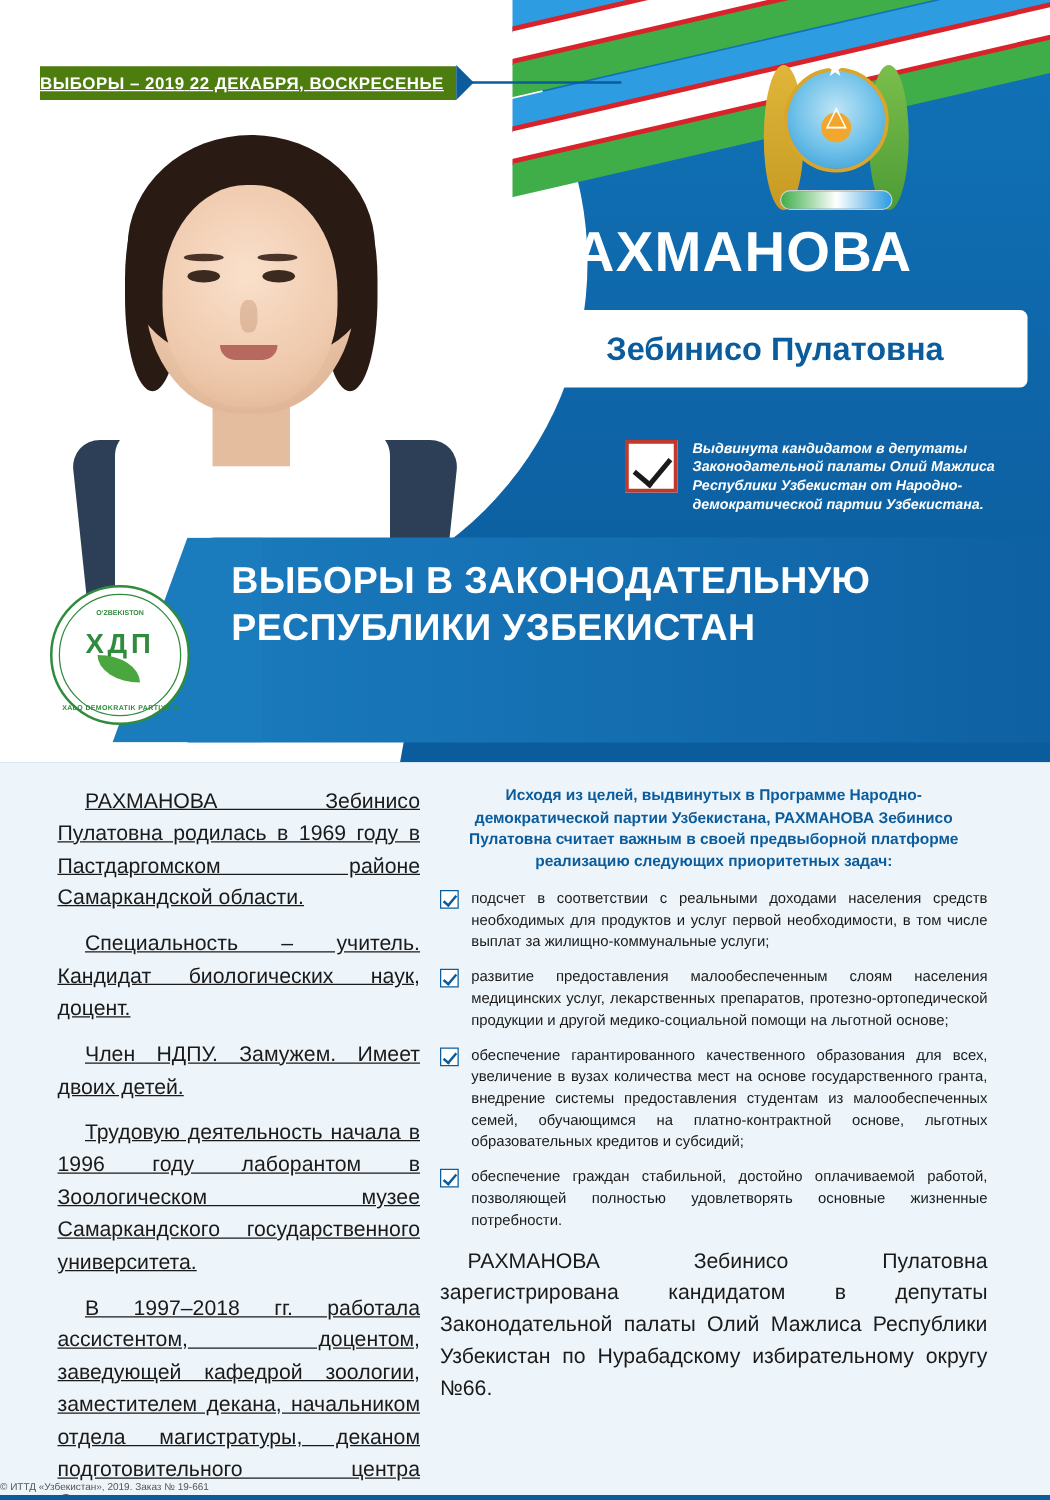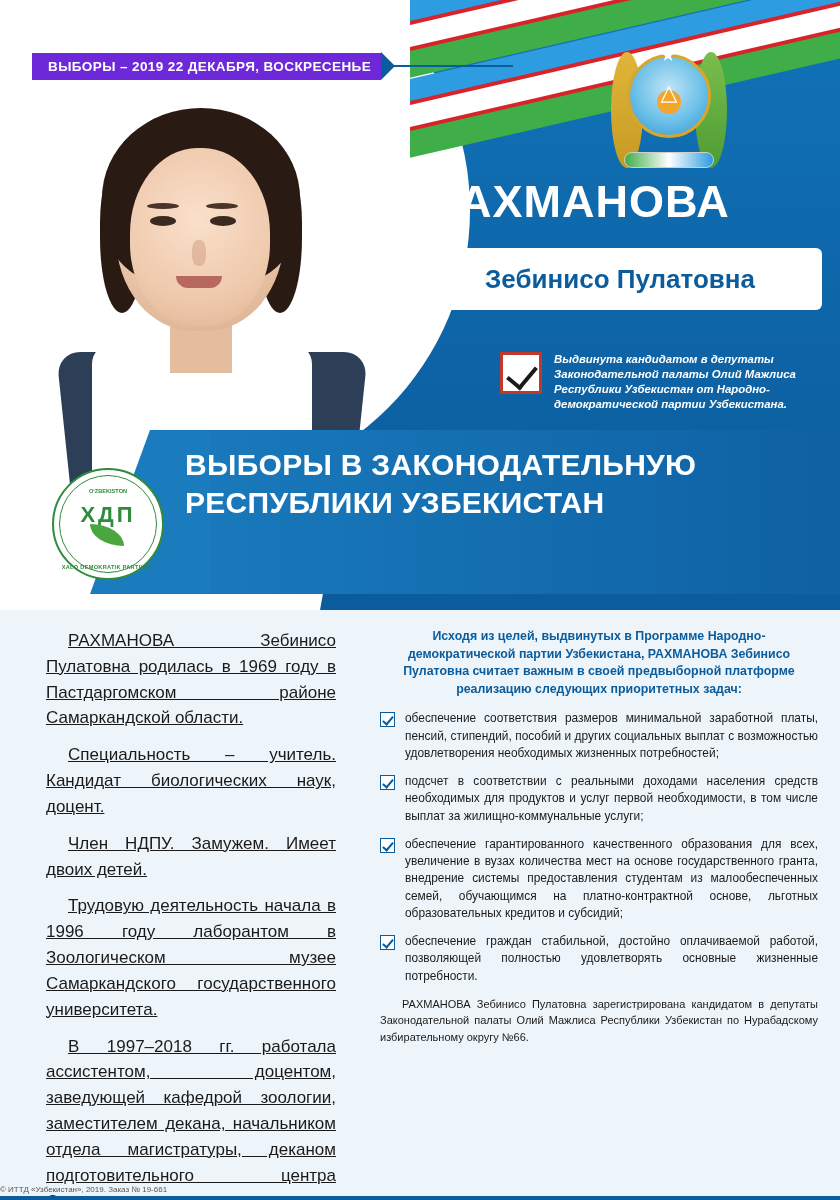--- a/index.html
+++ b/index.html
@@ -147,27 +147,28 @@
 
   
   .date-banner {
     position: absolute;
     left: 32px; top: 52px;
     display: flex;
     align-items: center;
     z-index: 6;
   }
   .date-banner .tag {
-    background: #6d28d9;
+    background: #4d7c0f;
     color: #ffffff;
     font-size: 13.5px;
     font-weight: bold;
     letter-spacing: 0.4px;
-    padding: 6px 10px 6px 16px;
+    padding: 6px 10px 6px 0;
     white-space: nowrap;
+    text-decoration: underline;
   }
   .date-banner .tag .accent { color: #ffffff; }
   .date-banner .tail {
     width: 0; height: 0;
     border-top: 14px solid transparent;
     border-bottom: 14px solid transparent;
     border-left: 14px solid #0b5c9c;
   }
   .date-banner .rule {
     width: 120px;
@@ -382,21 +383,21 @@
     font-weight: bold;
     line-height: 1.28;
     text-align: left;
     letter-spacing: 0.3px;
   }
   .headline-text div { white-space: nowrap; }
 
   
   .party-logo {
     position: absolute;
-    left: 52px; top: 468px;
+    left: 40px; top: 468px;
     width: 112px; height: 112px;
     z-index: 7;
   }
   .party-logo .ring {
     position: absolute;
     inset: 0;
     border: 2px solid #2f8b3d;
     border-radius: 50%;
     background: #ffffff;
   }
@@ -457,21 +458,21 @@
     line-height: 1.52;
     text-align: justify;
     text-decoration: underline;
   }
   .col-left p {
     margin: 0 0 11px 0;
     text-indent: 22px;
   }
   .col-right {
     position: absolute;
-    left: 380px; top: 18px;
+    left: 352px; top: 18px;
     width: 438px;
   }
   .prog-title {
     color: #0b5c9c;
     font-size: 12.4px;
     font-weight: bold;
     line-height: 1.42;
     text-align: center;
     margin-bottom: 12px;
   }
@@ -499,21 +500,21 @@
     border-width: 0 2px 2px 0;
     transform: rotate(40deg);
   }
   .task .t {
     font-size: 11.9px;
     line-height: 1.45;
     color: #1a1a1a;
     text-align: justify;
   }
   .closing {
-    font-size: 11px;
+    font-size: 17px;
     line-height: 1.5;
     color: #1a1a1a;
     text-align: justify;
     text-indent: 22px;
     margin-top: 6px;
   }
   .imprint {
     position: absolute;
     left: 0; right: 0;
     bottom: 6px;
@@ -625,25 +626,25 @@
       <p>Трудовую деятельность начала в 1996 году лаборантом в Зоологическом музее Самаркандского государственного университета.</p>
       <p>В 1997–2018 гг. работала ассистентом, доцентом, заведующей кафедрой зоологии, заместителем декана, начальником отдела магистратуры, деканом подготовительного центра Самаркандского государственного университета.</p>
       <p>С 2018 года – заместитель хокима города Самарканда – председатель комитета женщин.</p>
     </div>
 
     <div class="col-right">
       <div class="prog-title">Исходя из целей, выдвинутых в Программе Народно-демократической партии Узбекистана, РАХМАНОВА Зебинисо Пулатовна считает важным в своей предвыборной платформе реализацию следующих приоритетных задач:</div>
 
       <div class="task">
         <div class="cb"></div>
-        <div class="t">обеспечение соответствия размеров минимальной заработной платы, пенсий, стипендий, пособий и других социальных выплат с возможностью удовлетворения необходимых жизненных потребностей;</div>
+        <div class="t">подсчет в соответствии с реальными доходами населения средств необходимых для продуктов и услуг первой необходимости, в том числе выплат за жилищно-коммунальные услуги;</div>
       </div>
       <div class="task">
         <div class="cb"></div>
-        <div class="t">подсчет в соответствии с реальными доходами населения средств необходимых для продуктов и услуг первой необходимости, в том числе выплат за жилищно-коммунальные услуги;</div>
+        <div class="t">развитие предоставления малообеспеченным слоям населения медицинских услуг, лекарственных препаратов, протезно-ортопедической продукции и другой медико-социальной помощи на льготной основе;</div>
       </div>
       <div class="task">
         <div class="cb"></div>
         <div class="t">обеспечение гарантированного качественного образования для всех, увеличение в вузах количества мест на основе государственного гранта, внедрение системы предоставления студентам из малообеспеченных семей, обучающимся на платно-контрактной основе, льготных образовательных кредитов и субсидий;</div>
       </div>
       <div class="task">
         <div class="cb"></div>
         <div class="t">обеспечение граждан стабильной, достойно оплачиваемой работой, позволяющей полностью удовлетворять основные жизненные потребности.</div>
       </div>
 

